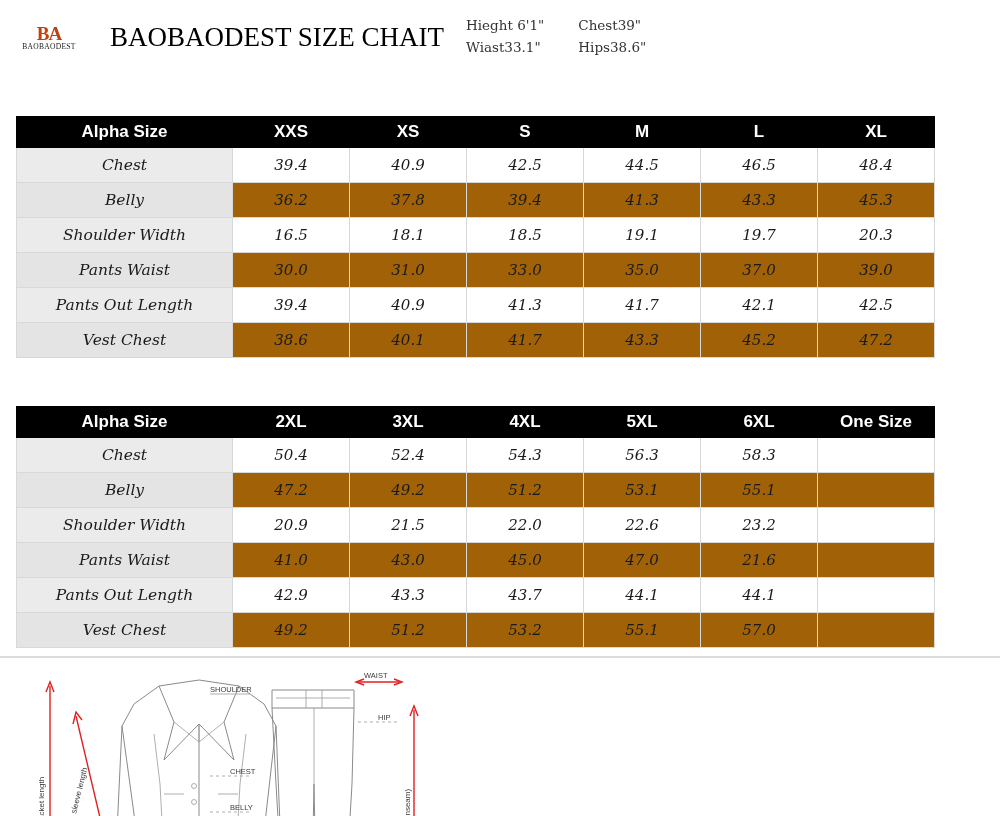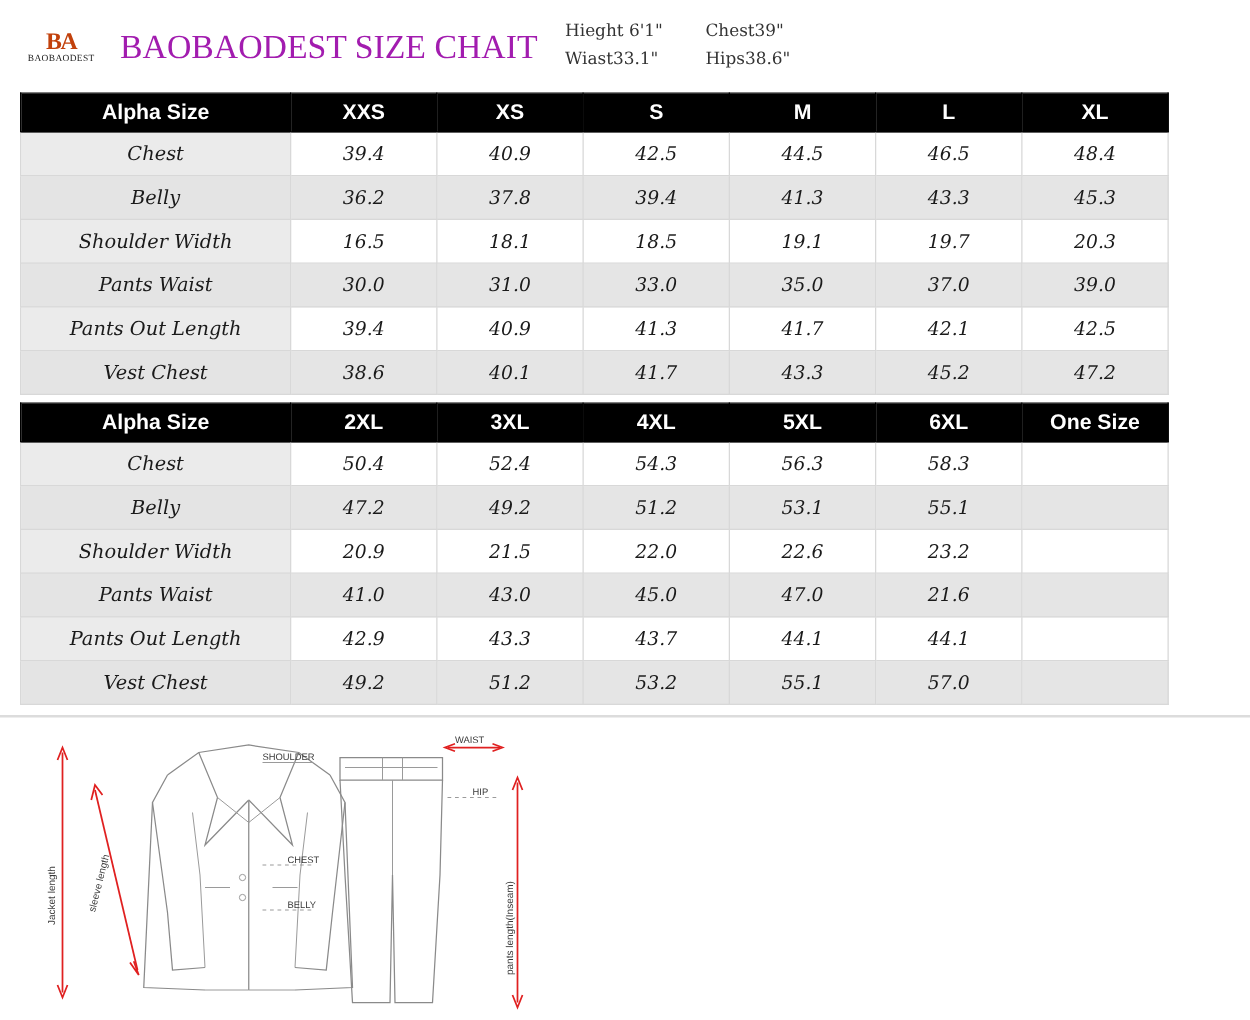--- a/index.html
+++ b/index.html
@@ -38,22 +38,22 @@
   .logo-name {
     font-family: "Liberation Serif", serif;
     font-size: 7.5px;
     letter-spacing: 0.3px;
     color: #1a1a1a;
     margin-top: 0;
   }
   .chart-title {
     font-family: "Liberation Serif", serif;
     font-size: 27px;
-    color: #a21caf;
-    margin-left: 14px;
+    color: #000000;
+    margin-left: 28px;
     white-space: nowrap;
   }
   .model-block {
     margin-left: 26px;
     display: flex;
     align-items: center;
     font-family: "DejaVu Serif", serif;
     color: #333;
   }
   .model-label {
@@ -82,20 +82,21 @@
   .meas-row span { display: inline-block; }
   .meas-a { width: 108px; }
   .meas-b { width: 100px; }
 
   
   .tables { padding: 0 16px; }
   table {
     width: 768px;
     border-collapse: collapse;
     table-layout: fixed;
+    margin-top: 42px;
   }
   col.c-label { width: 216px; }
   col.c-val { width: 117px; }
 
   thead th {
     background: #000000;
     color: #ffffff;
     font-family: "Liberation Sans", sans-serif;
     font-weight: bold;
     font-size: 17px;
@@ -109,21 +110,21 @@
   tbody td {
     height: 35px;
     text-align: center;
     border: 1px solid #d8d8d8;
     font-family: "DejaVu Serif", serif;
     font-style: italic;
     font-size: 15px;
     color: #1a1a1a;
     background: #ffffff;
   }
-  tbody tr.alt td { background: #e5e5e5; }
+  tbody tr.alt td { background: #a16207; }
   tbody td.rowlabel {
     background: #ebebeb;
     font-size: 15.5px;
   }
   tbody tr.alt td.rowlabel { background: #e4e4e4; }
 
   .table-gap { height: 6px; }
 
   
   .bottom {

